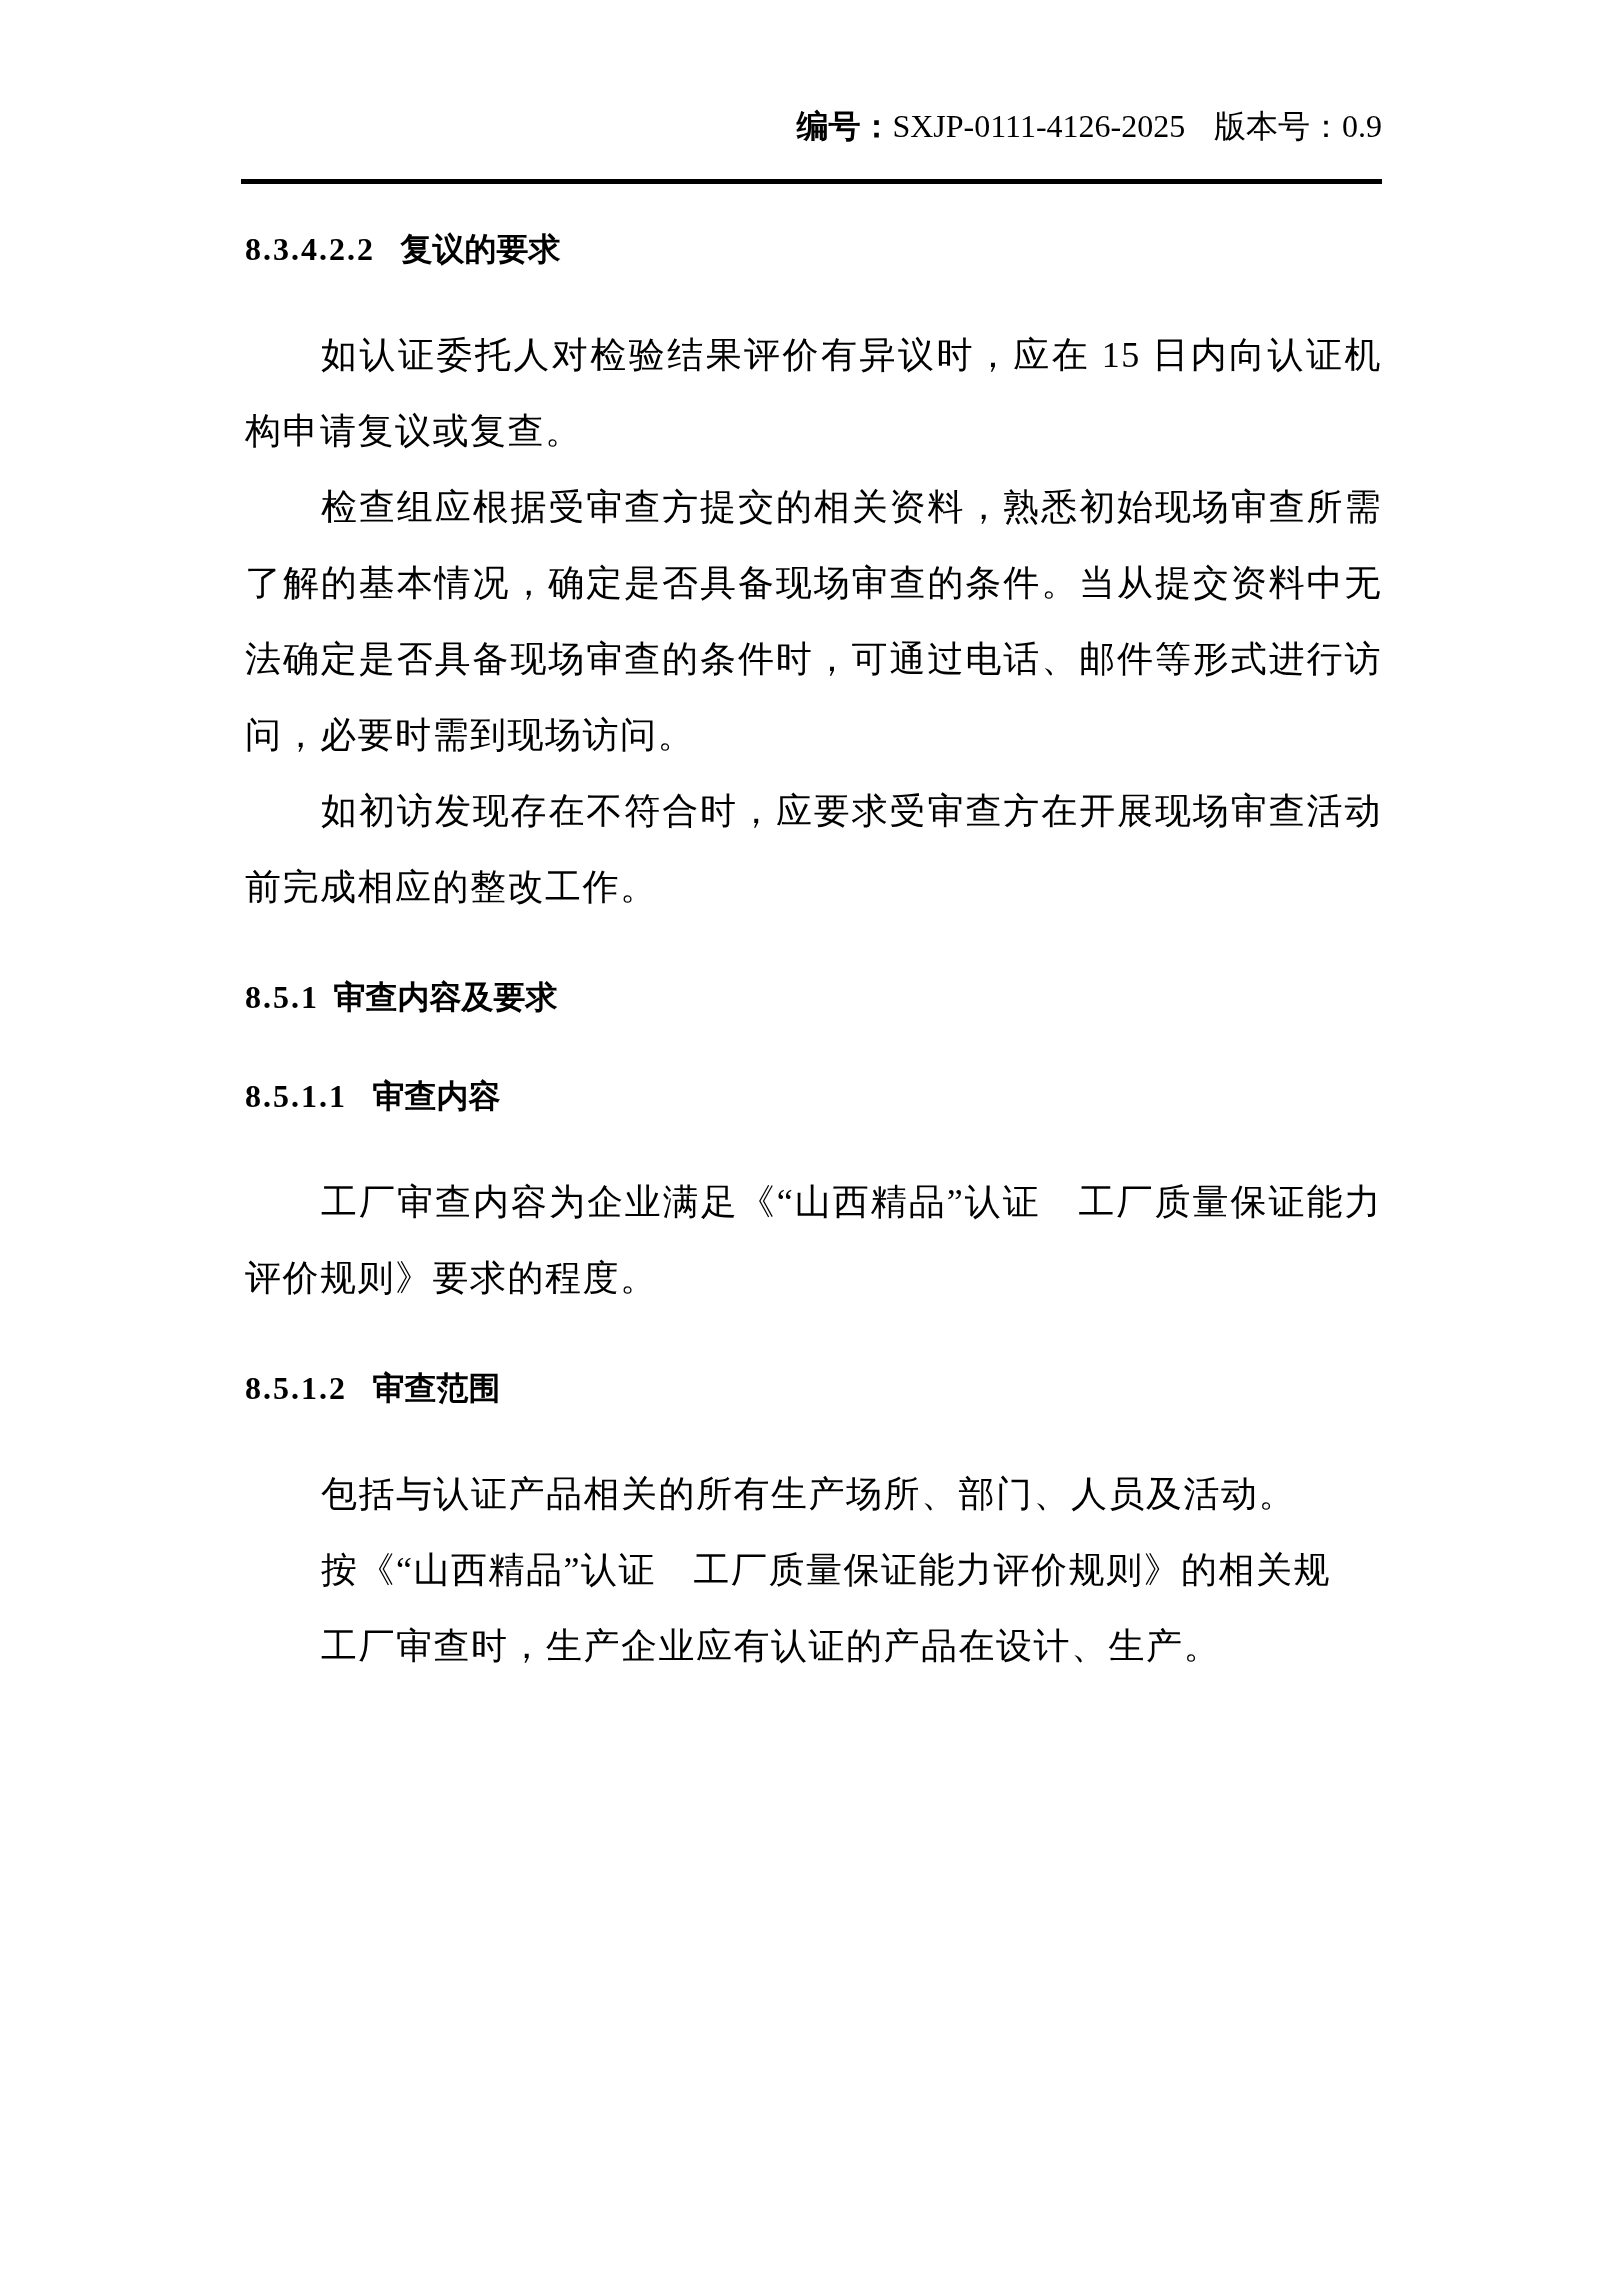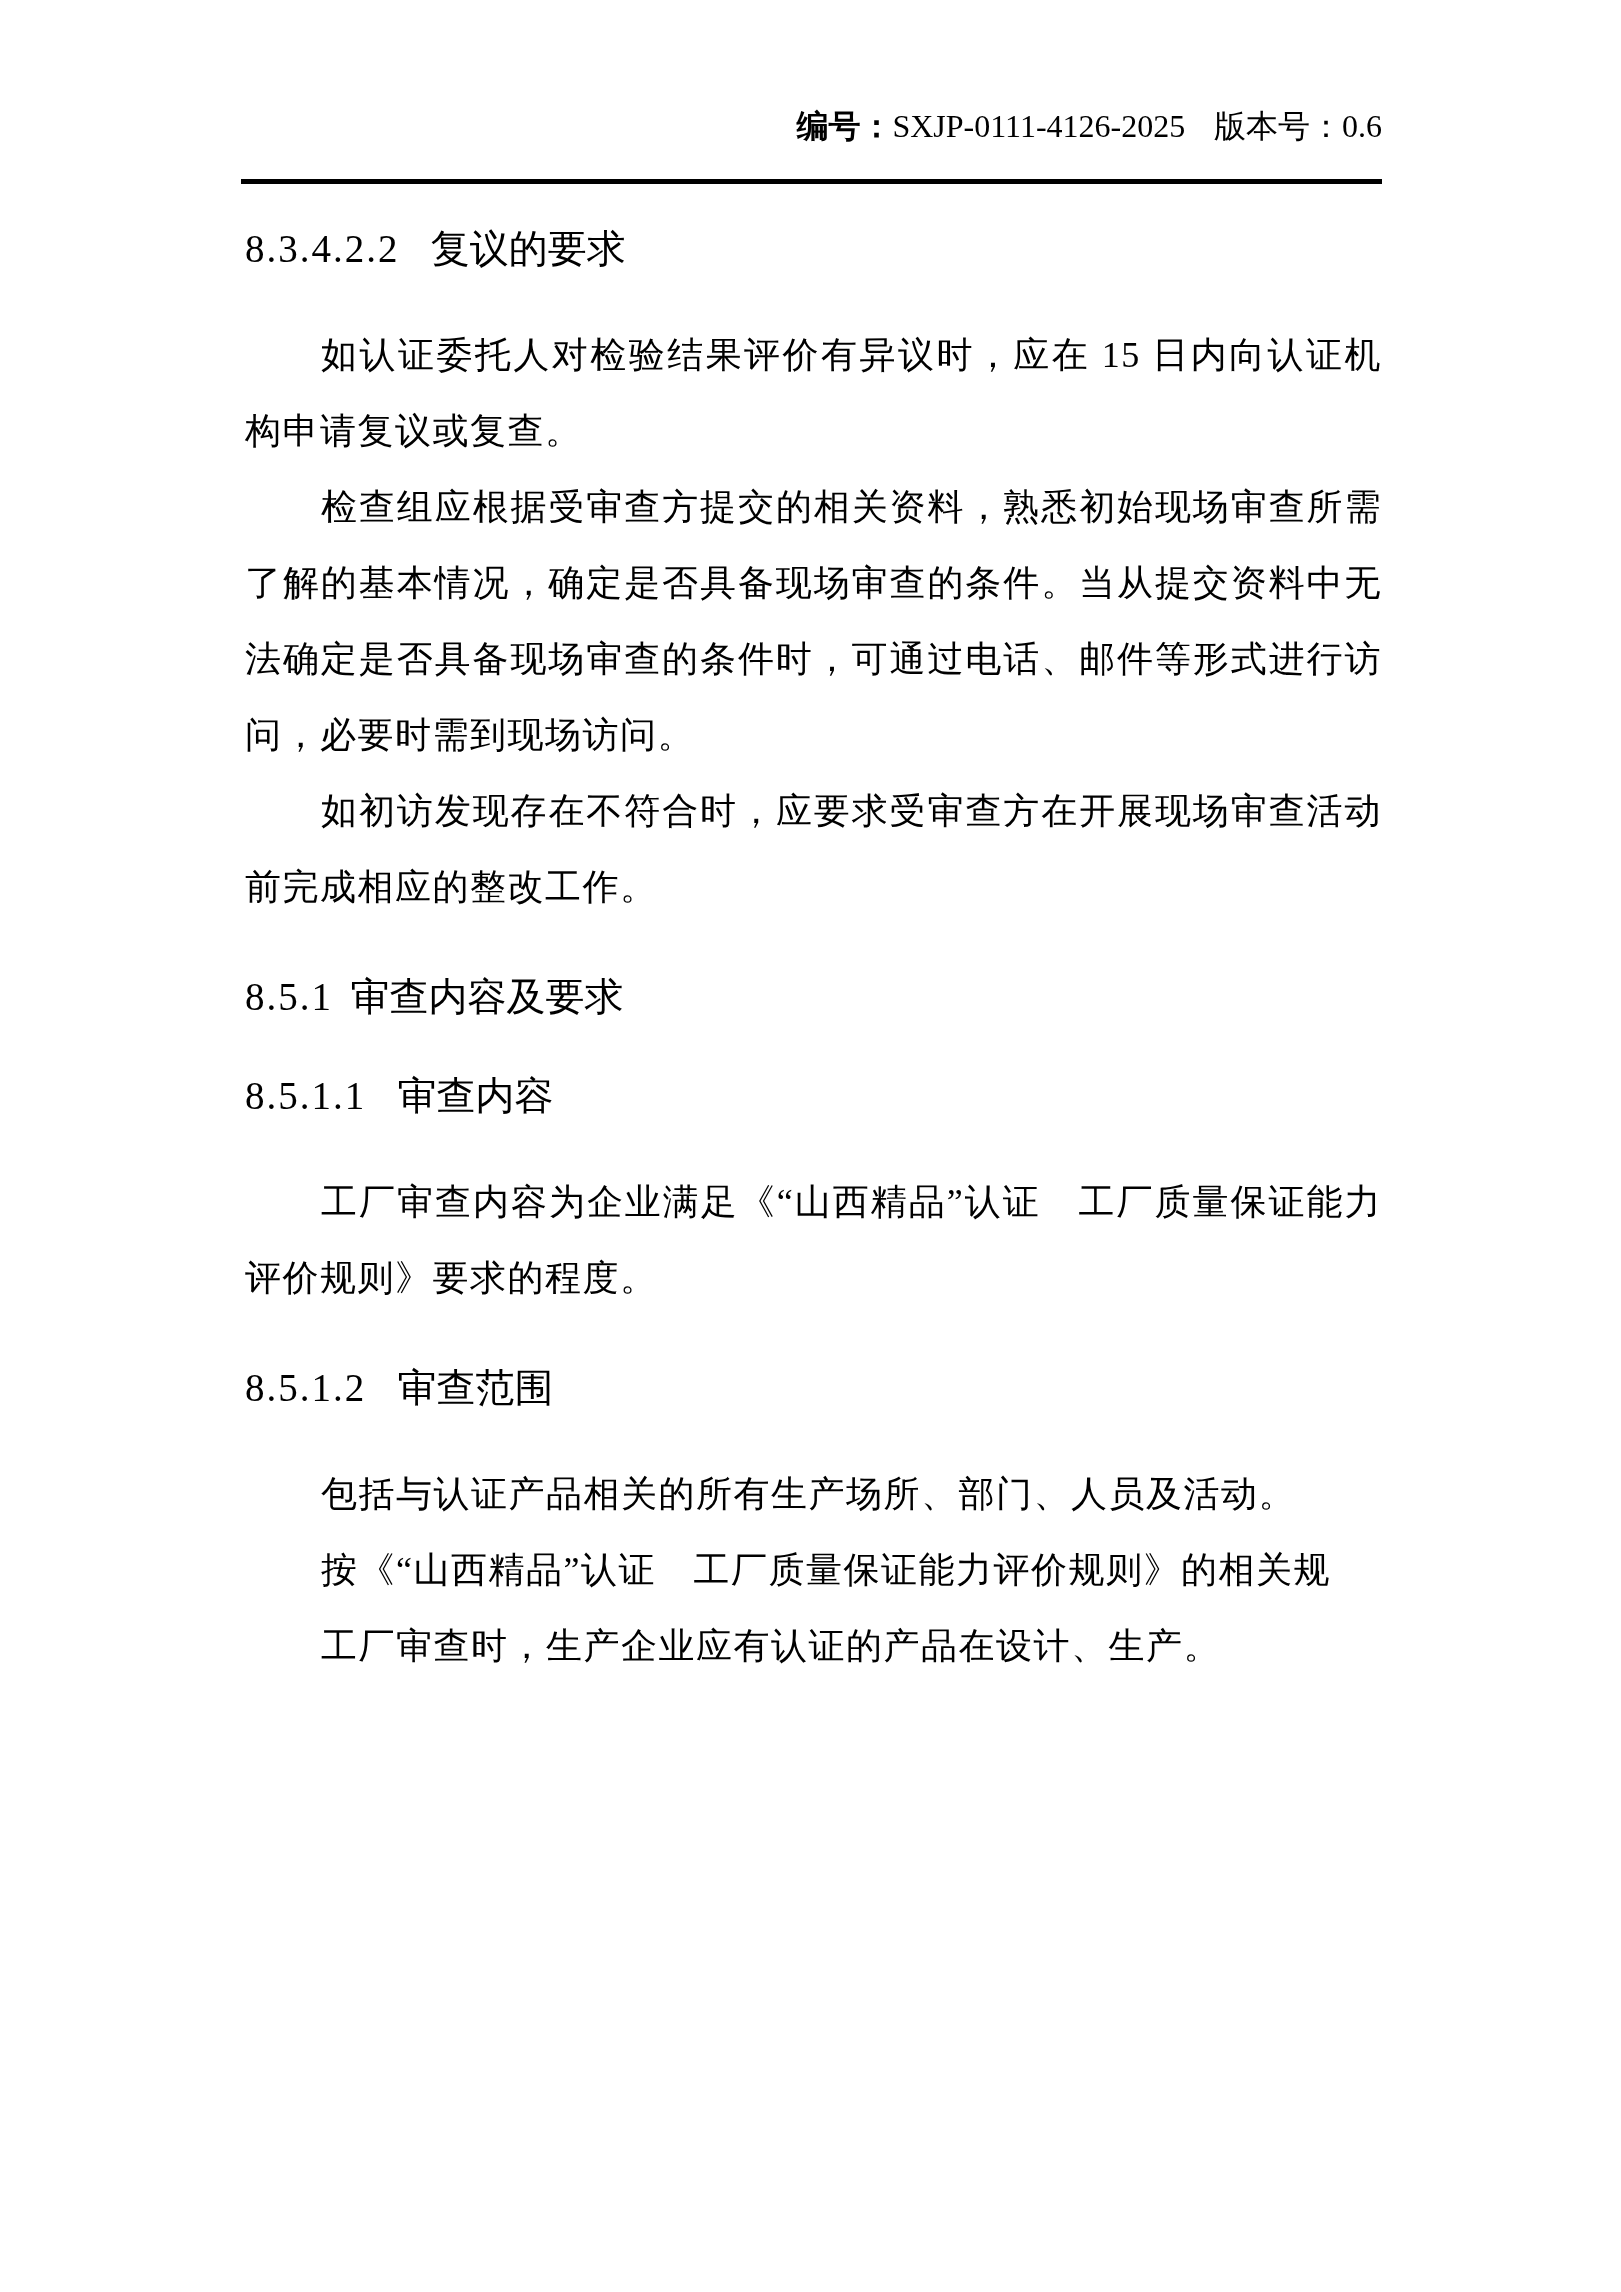--- a/index.html
+++ b/index.html
@@ -37,23 +37,23 @@
   }
   
   .content {
     position: absolute;
     top: 0;
     left: 245px;
     width: 1137px;
     padding-top: 222px;
   }
   .hd {
-    font-size: 39px;
+    font-size: 32px;
     line-height: 54px;
-    font-weight: 400;
+    font-weight: 700;
     margin-top: 45px;
     margin-bottom: 41px;
     white-space: nowrap;
   }
   .content > .hd:first-child { margin-top: 0; }
   .hd .hd-number { letter-spacing: 2px; }
   .hd .gap-wide   { margin-right: 1.4em; }
   .hd .gap-mid    { margin-right: 0.8em; }
   .hd .gap-narrow { margin-right: 0.45em; }
   .para {
@@ -76,21 +76,21 @@
     font-size: 30px;
     line-height: 39px;
   }
 </style>
 </head>
 <body>
 
 <div class="page">
 
   <div class="doc-header">
-    <span class="hdr-label">编号：</span><span class="hdr-number">SXJP-0111-4126-2025</span><span class="hdr-version-label">版本号：</span><span class="hdr-version">0.6</span>
+    <span class="hdr-label">编号：</span><span class="hdr-number">SXJP-0111-4126-2025</span><span class="hdr-version-label">版本号：</span><span class="hdr-version">0.9</span>
   </div>
 
   <div class="header-rule"></div>
 
   <div class="content" id="sections-root">
       <div class="hd"><span class="hd-number gap-mid">8.3.4.2.2</span><span class="hd-title">复议的要求</span></div>
       <p class="para">如认证委托人对检验结果评价有异议时，应在 15 日内向认证机构申请复议或复查。</p>
       <p class="para">检查组应根据受审查方提交的相关资料，熟悉初始现场审查所需了解的基本情况，确定是否具备现场审查的条件。当从提交资料中无法确定是否具备现场审查的条件时，可通过电话、邮件等形式进行访问，必要时需到现场访问。</p>
       <p class="para">如初访发现存在不符合时，应要求受审查方在开展现场审查活动前完成相应的整改工作。</p>
       <div class="hd"><span class="hd-number gap-narrow">8.5.1</span><span class="hd-title">审查内容及要求</span></div>

